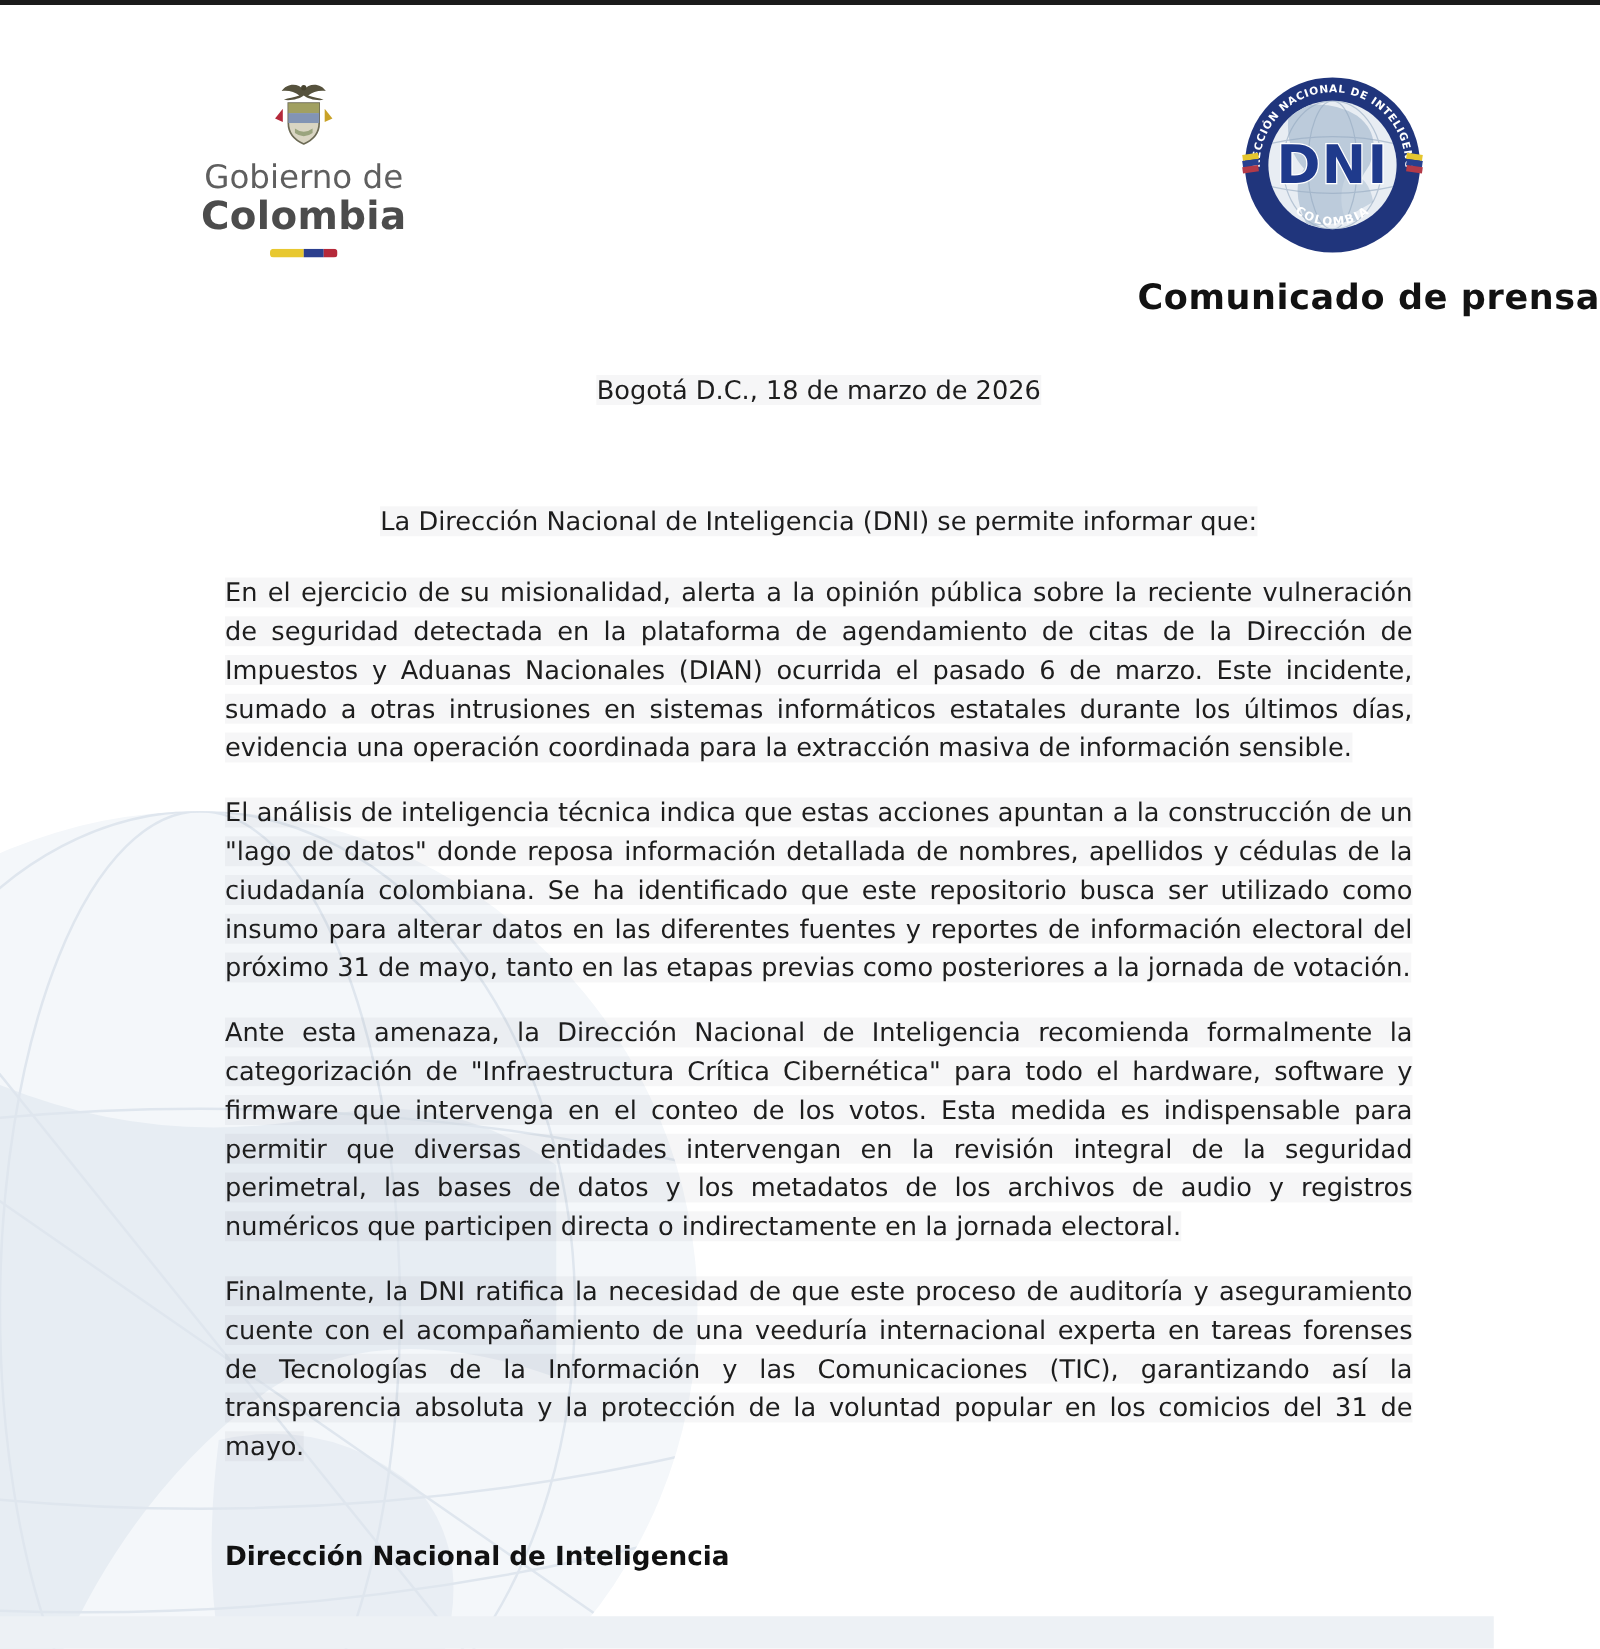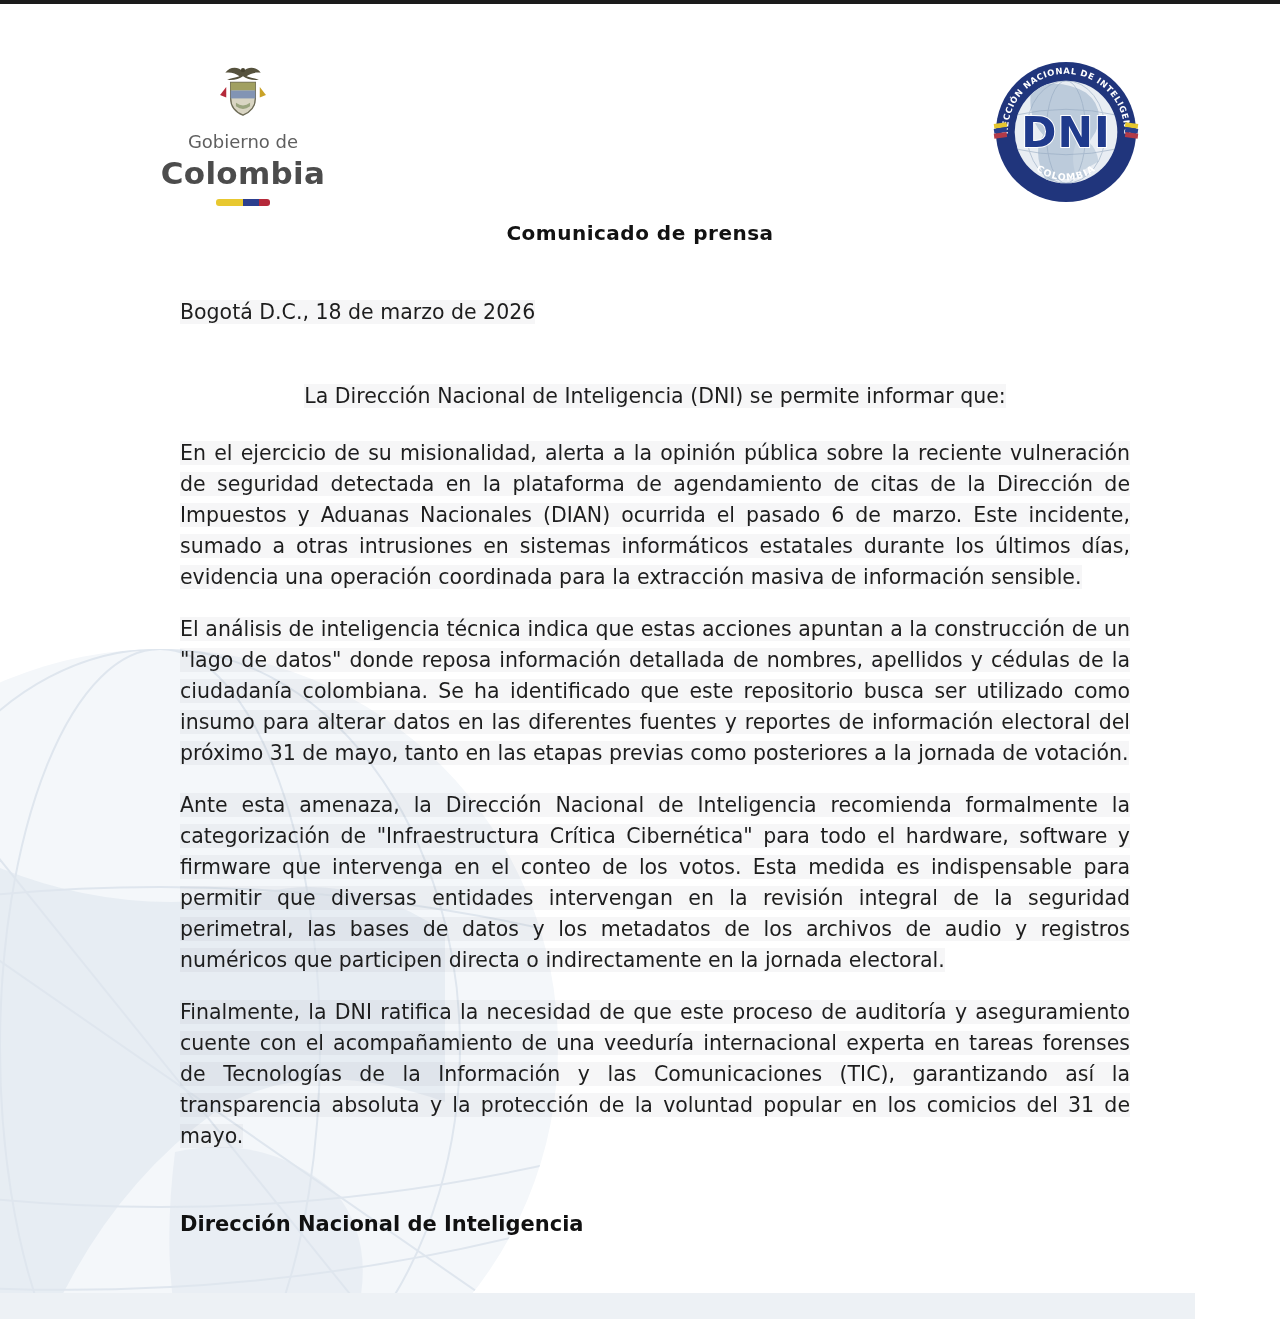--- a/index.html
+++ b/index.html
@@ -10,37 +10,37 @@
   }
   .top-line { position:absolute; top:0; left:0; right:0; height:4px; background:#1b1b1b; z-index:2; }
 
   
   .watermark { position:absolute; left:-255px; top:632px; width:830px; height:830px; z-index:0; pointer-events:none; }
   .bottom-band { position:absolute; left:0; bottom:0; width:1195px; height:26px; background:#edf1f5; z-index:0; }
 
   
   .gov-logo { position:absolute; left:158px; top:64px; width:170px; text-align:center; z-index:1; }
   .gov-arms { display:block; margin:0 auto 3px auto; }
-  .gov-line1 { font-size:18px; color:#5f5f5f; line-height:30px; }
+  .gov-line1 { font-size:26px; color:#5f5f5f; line-height:30px; }
   .gov-line2 { font-size:31px; font-weight:bold; color:#4c4c4c; line-height:33px; letter-spacing:.3px; }
   .gov-flag { width:54px; height:7px; margin:9px auto 0 auto; display:flex; border-radius:3px; overflow:hidden; }
   .gov-flag i { display:block; height:100%; }
   .gov-flag i:nth-child(1){ width:50%; background:#e8c830; }
   .gov-flag i:nth-child(2){ width:30%; background:#2c3f8e; }
   .gov-flag i:nth-child(3){ width:20%; background:#b5293a; }
 
   
   .dni-seal { position:absolute; left:992px; top:58px; width:148px; height:148px; z-index:1; }
 
   
-  .doc-title { position:absolute; left:0; right:0; top:221px; text-align:center;
-    font-size:20px; font-weight:bold; color:#121212; letter-spacing:.5px; z-index:1; }
+  .doc-title { position:absolute; left:0; right:0; top:221px; text-align:right;
+    font-size:28px; font-weight:bold; color:#121212; letter-spacing:.5px; z-index:1; }
   .doc { position:absolute; left:180px; top:297px; width:950px; z-index:1; color:#1d1d1d; }
   p.body { font-size:20.5px; line-height:31px; margin:0 0 21px 0; text-align:justify; }
-  p.dateline { margin-bottom:53px; text-align:left; }
+  p.dateline { margin-bottom:74px; text-align:center; }
   p.intro { margin-bottom:26px; text-align:center; }
   .scan { background:rgba(70,80,100,0.05); box-decoration-break:clone; -webkit-box-decoration-break:clone; }
   p.signature { font-size:21px; font-weight:bold; margin:60px 0 0 0; color:#111; text-align:left; }
 </style>
 </head>
 <body>
 
 <div class="top-line"></div>
 
 <svg class="watermark" viewBox="0 0 830 830" aria-hidden="true">

